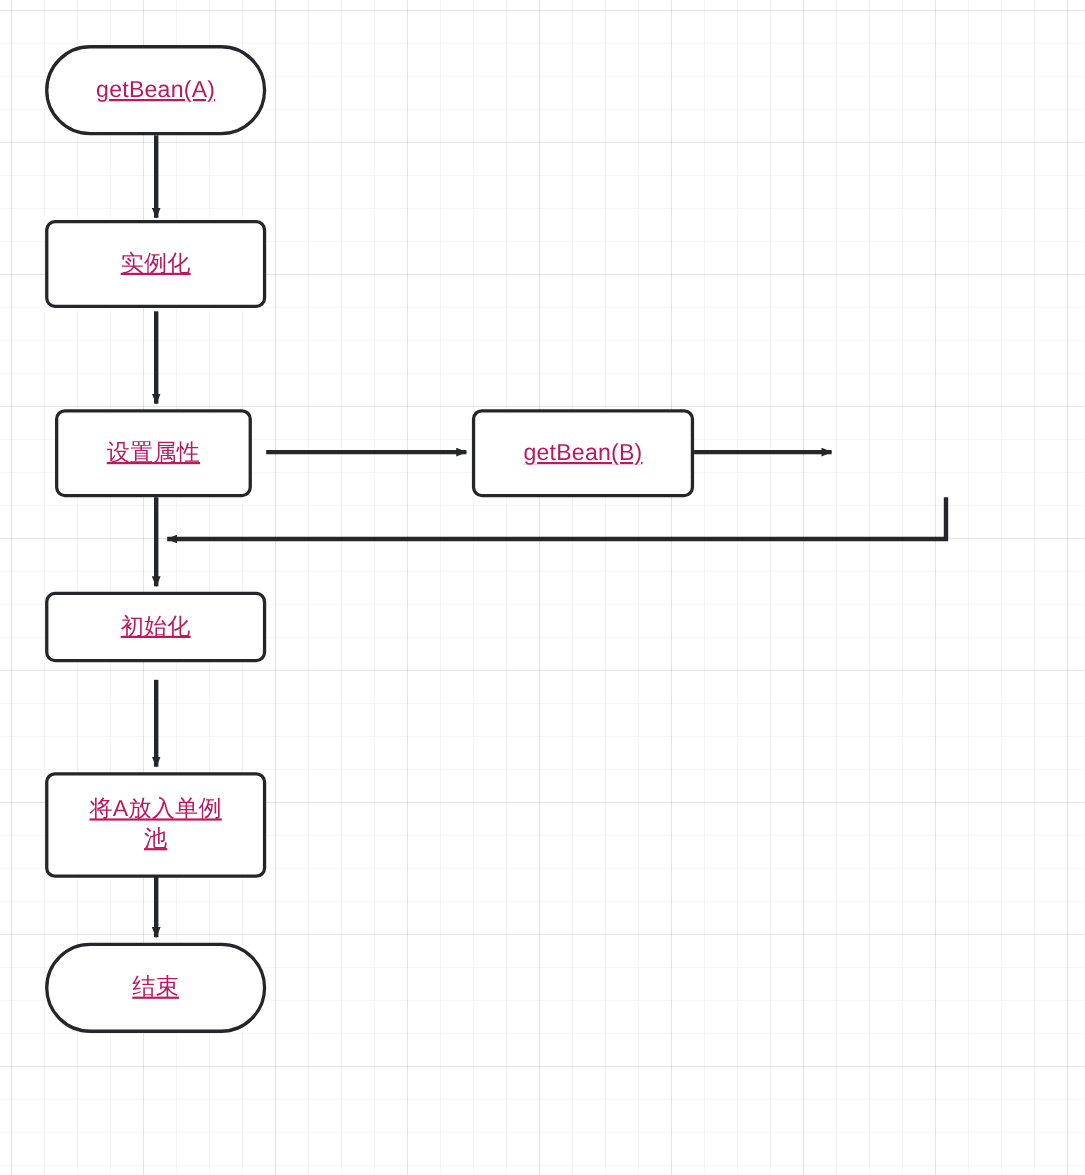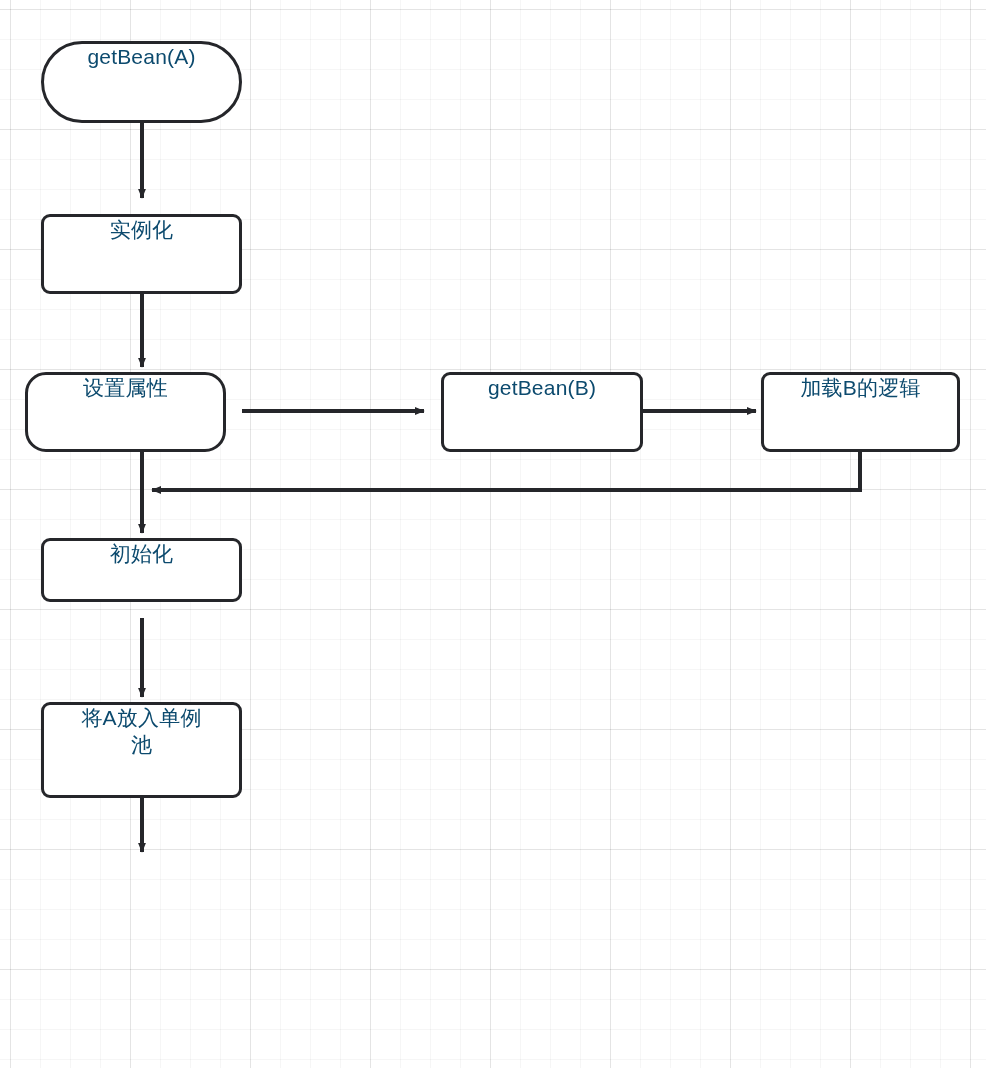--- a/index.html
+++ b/index.html
@@ -33,27 +33,28 @@
     width: 986px;
     height: 1068px;
     pointer-events: none;
   }
   .node {
     position: absolute;
     box-sizing: border-box;
     background: #ffffff;
     border: 3px solid #25262a;
     display: flex;
-    align-items: flex-start;
+    align-items: center;
     justify-content: center;
     text-align: center;
-    color: #0c4a6e;
+    color: #be185d;
     font-size: 21px;
     line-height: 1.28;
     letter-spacing: 0.2px;
+    text-decoration: underline;
   }
   .node.process { border-radius: 9px; }
   .node.terminal { border-radius: 42px; }
   .node-label {
     display: block;
     padding: 0 10px;
     white-space: pre-line;
   }
 </style>
 </head>
@@ -98,39 +99,39 @@
 
     <g>
       <line x1="142" y1="782" x2="142" y2="852" stroke="#25262a" stroke-width="4" marker-end="url(#arrowhead)"></line>
     </g>
   </svg>
 
   <div class="node terminal" style="left:41px; top:41px; width:201px; height:82px;">
     <span class="node-label">getBean(A)</span>
   </div>
 
-  <div class="node process" style="left:41px; top:214px; width:201px; height:80px;">
+  <div class="node process" style="left:41px; top:200px; width:201px; height:80px;">
     <span class="node-label">实例化</span>
   </div>
 
-  <div class="node process" style="left:25px; top:372px; width:201px; height:80px;border-radius:21px;">
+  <div class="node process" style="left:50px; top:372px; width:179px; height:80px;">
     <span class="node-label">设置属性</span>
   </div>
 
-  <div class="node process" style="left:429px; top:372px; width:202px; height:80px;margin-left:12px;">
+  <div class="node process" style="left:429px; top:372px; width:202px; height:80px;">
     <span class="node-label">getBean(B)</span>
   </div>
 
-  <div class="node process" style="left:761px; top:372px; width:199px; height:80px;">
-    <span class="node-label">加载B的逻辑</span>
-  </div>
 
   <div class="node process" style="left:41px; top:538px; width:201px; height:64px;">
     <span class="node-label">初始化</span>
   </div>
 
   <div class="node process" style="left:41px; top:702px; width:201px; height:96px;">
     <span class="node-label">将A放入单例
 池</span>
   </div>
 
+  <div class="node terminal" style="left:41px; top:857px; width:201px; height:82px;">
+    <span class="node-label">结束</span>
+  </div>
 
 </div>
 
 </body></html>

